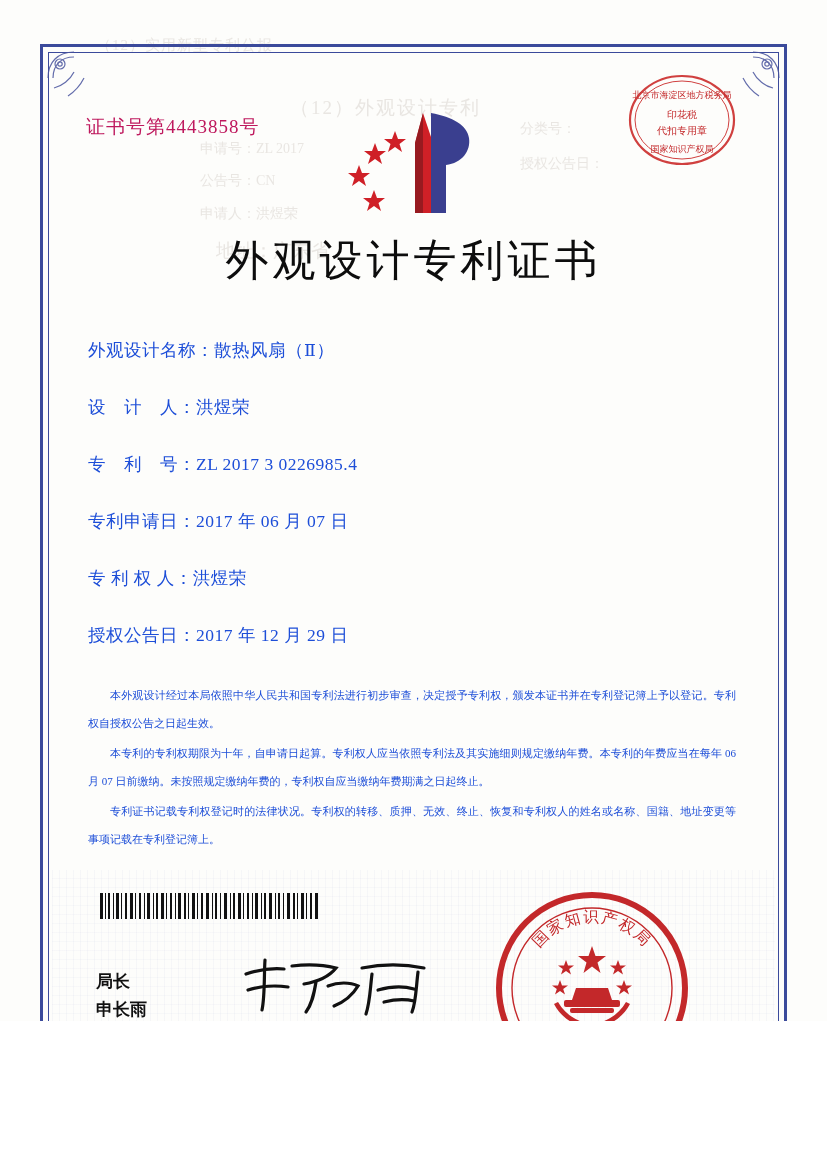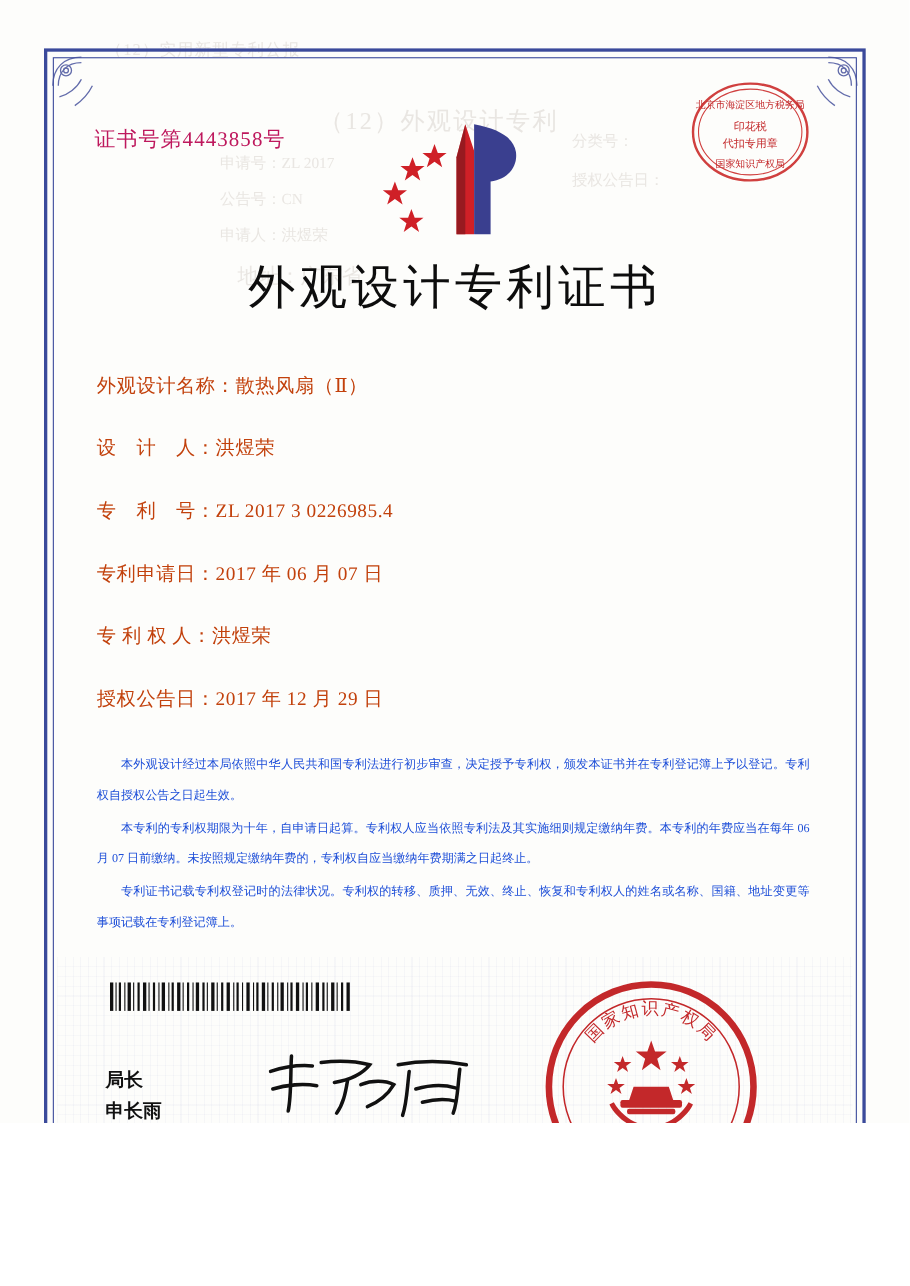--- a/index.html
+++ b/index.html
@@ -21,21 +21,21 @@
   
   .ghost {
     position: absolute;
     color: #e9e6e2;
     font-family: "Liberation Serif", serif;
     white-space: nowrap;
     pointer-events: none;
     user-select: none;
   }
   .ghost-1 { top: 36px; left: 96px; font-size: 15px; letter-spacing: 1px;}
-  .ghost-2 { top: 95px; left: 290px; font-size: 22px; font-weight: normal; letter-spacing: 2px;}
+  .ghost-2 { top: 95px; left: 290px; font-size: 19px; font-weight: normal; letter-spacing: 2px;}
   .ghost-3 { top: 140px; left: 200px; font-size: 14px;}
   .ghost-4 { top: 172px; left: 200px; font-size: 14px;}
   .ghost-5 { top: 205px; left: 200px; font-size: 14px;}
   .ghost-6 { top: 238px; left: 216px; font-size: 19px;}
   .ghost-7 { top: 120px; left: 520px; font-size: 14px;}
   .ghost-8 { top: 155px; left: 520px; font-size: 14px;}
 
   
   .border-outer {
     position: absolute;
@@ -108,21 +108,21 @@
     font-family: "DejaVu Serif", "Liberation Serif", serif;
   }
 
   .fields {
     position: absolute;
     top: 338px; left: 88px;
     width: 640px;
   }
   .field {
     font-size: 17.5px;
-    color: #c2410c;
+    color: #1d4ed8;
     margin-bottom: 33px;
     letter-spacing: .5px;
   }
   .field .lbl { display: inline-block; }
   .field .val { }
 
   .paras {
     position: absolute;
     top: 681px; left: 88px;
     width: 648px;

